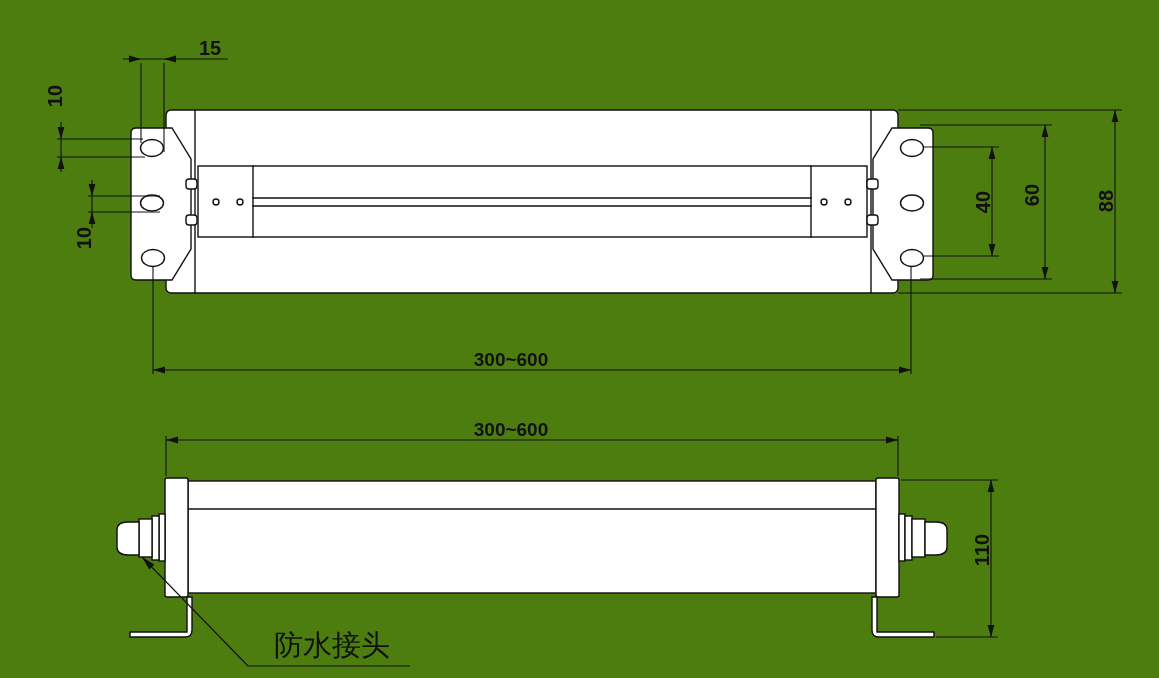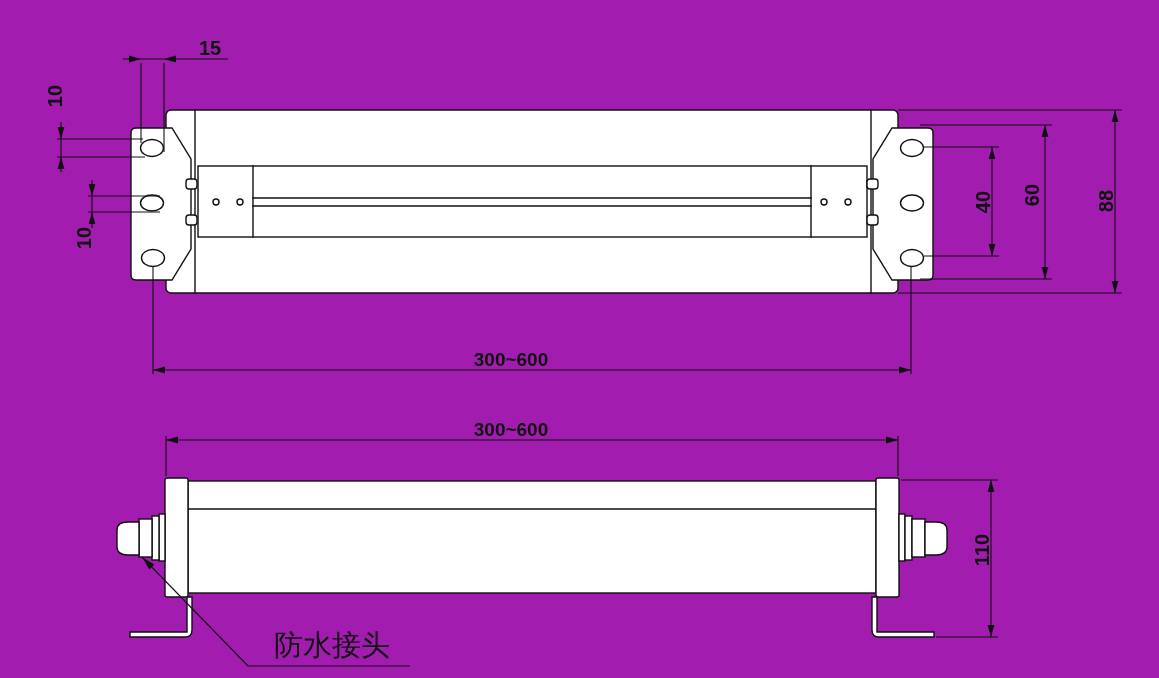--- a/index.html
+++ b/index.html
@@ -1,16 +1,16 @@
 <!DOCTYPE html>
 <html><head>
 <meta charset="utf-8">
 <style>
   html,body{margin:0;padding:0;background:#ffffff;}
-  .canvas{position:relative;width:1159px;height:678px;background:#a21caf;overflow:hidden;}
+  .canvas{position:relative;width:1159px;height:678px;background:#4d7c0f;overflow:hidden;}
   svg{display:block;}
   .ln{stroke:#111111;stroke-width:1.4;fill:none;stroke-linecap:square;}
   .lnw{stroke:#111111;stroke-width:1.4;fill:#ffffff;}
   .dim{stroke:#111111;stroke-width:1.1;fill:none;stroke-linecap:butt;}
   .ah{fill:#111111;stroke:none;}
   .dtxt{font-family:"Liberation Sans","DejaVu Sans",sans-serif;font-weight:bold;font-size:20px;fill:#111111;}
   .dtxt2{font-family:"Liberation Sans","DejaVu Sans",sans-serif;font-weight:bold;font-size:19px;fill:#111111;}
   .ctxt{font-family:"Liberation Serif","DejaVu Serif",serif;font-weight:normal;font-size:29px;fill:#111111;}
 </style>
 </head>

